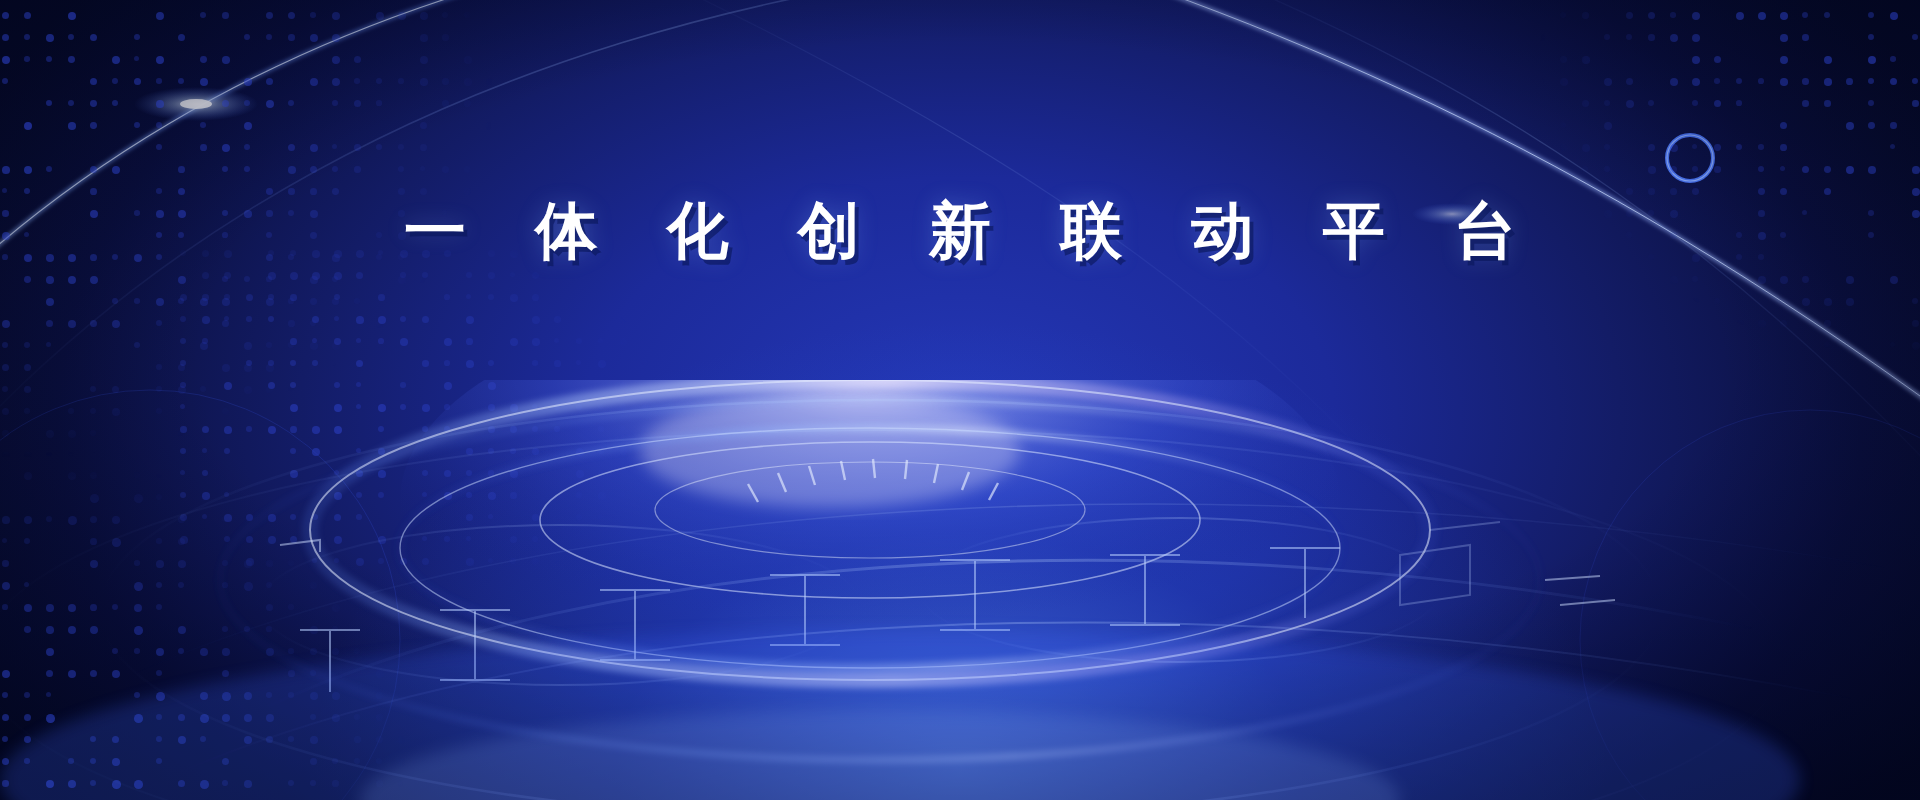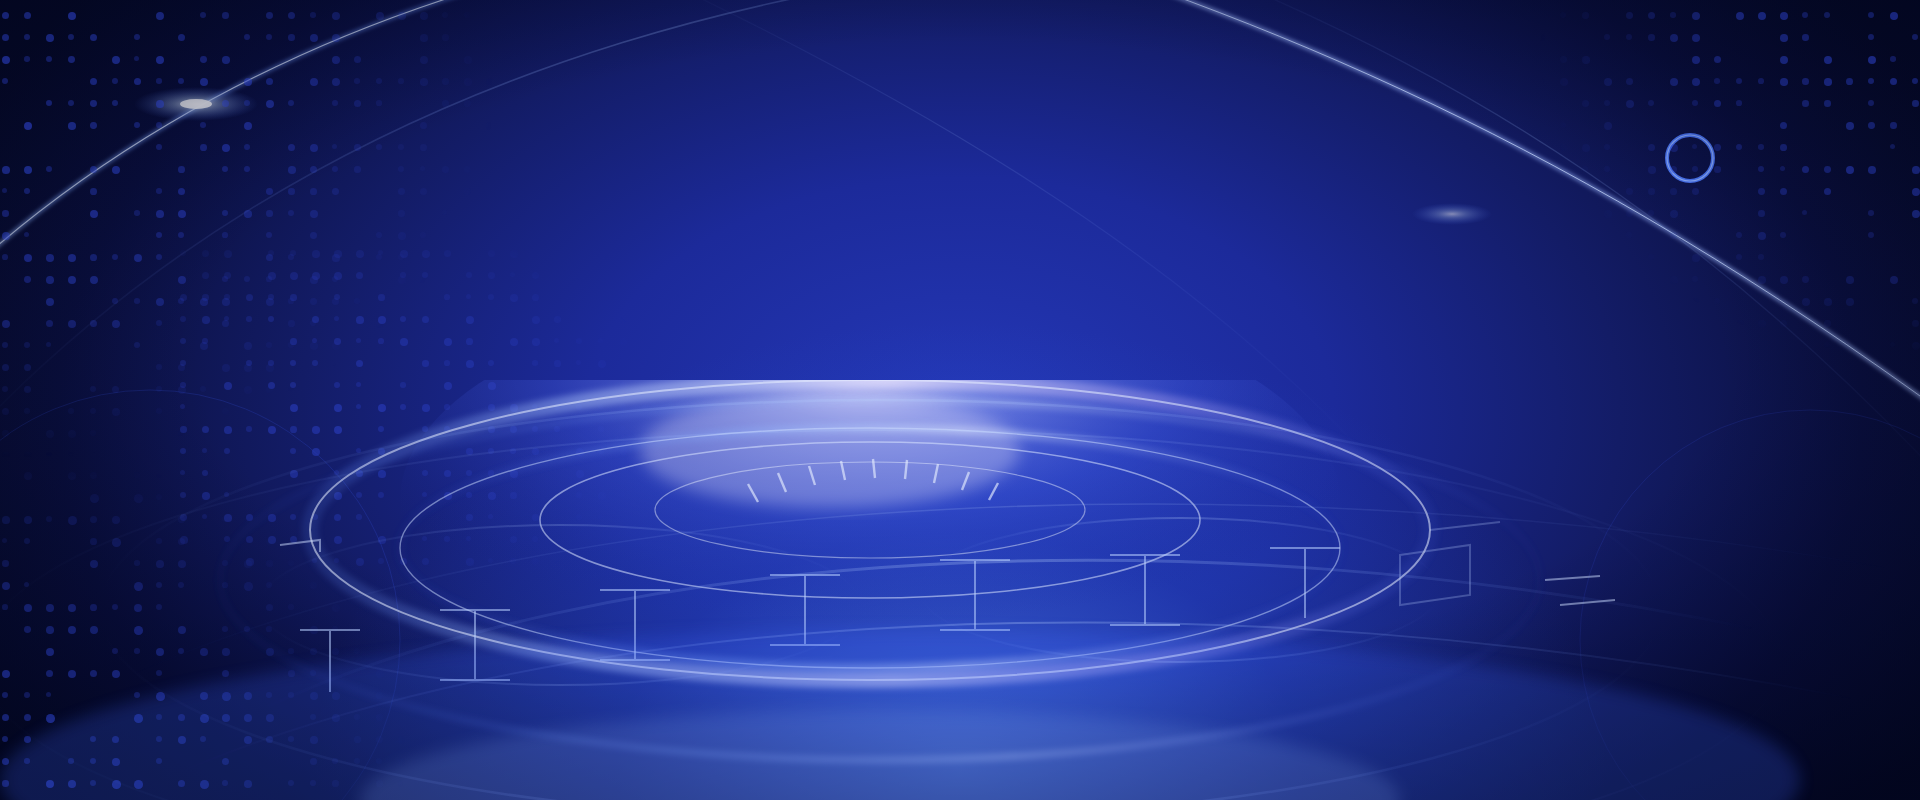--- a/index.html
+++ b/index.html
@@ -1664,15 +1664,16 @@
       <path d="M 260 330 C 600 170 1180 130 1760 250" stroke="url(#gridLine)" stroke-width="3"></path>
       <path d="M 180 392 C 560 230 1200 190 1860 320" stroke="url(#gridLine)" stroke-width="2"></path>
       <path d="M 120 300 C 520 118 1220 70 1900 190" stroke="url(#gridLine)" stroke-width="1.6" opacity=".6"></path>
     </g>
 
     <ellipse cx="900" cy="400" rx="900" ry="150" fill="#3d63ff" opacity=".22" filter="url(#b8)"></ellipse>
     <ellipse cx="880" cy="420" rx="520" ry="90" fill="#8fb4ff" opacity=".16" filter="url(#b8)"></ellipse>
   </svg>
 
   <div id="content">
+    <div id="title-sub">一 体 化 创 新 联 动 平 台</div>
   </div>
 
 </div>
 
 </body></html>

